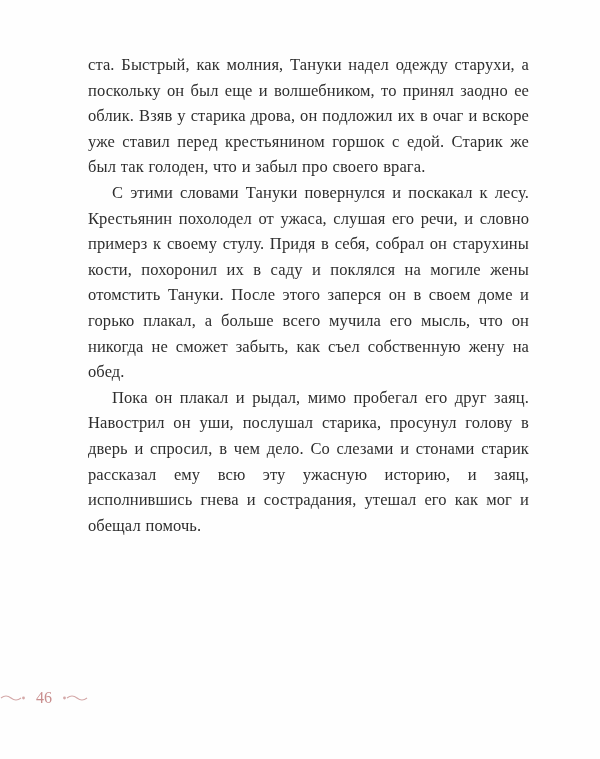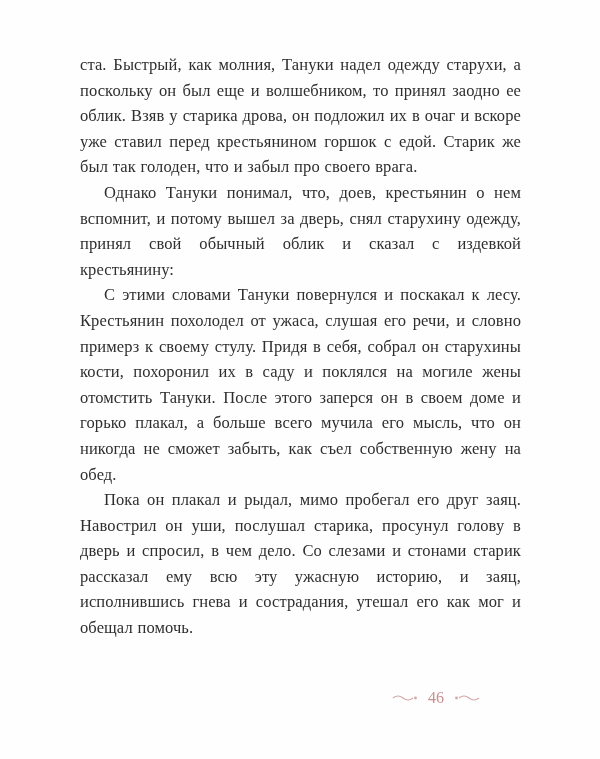--- a/index.html
+++ b/index.html
@@ -12,42 +12,42 @@
     width: 600px;
     height: 759px;
     background: #fefefe;
     box-sizing: border-box;
     font-family: "Liberation Serif", "DejaVu Serif", serif;
     color: #2e2e2e;
     overflow: hidden;
   }
   .text-block {
     position: absolute;
-    left: 80px;
+    left: 88px;
     top: 52px;
     width: 441px;
     font-size: 16.5px;
     line-height: 25.6px;
     text-align: justify;
     letter-spacing: 0.1px;
   }
   .text-block p {
     margin: 0;
     text-indent: 24px;
     word-spacing: 0.5px;
   }
   .text-block p.no-indent {
     text-indent: 0;
   }
   .page-footer {
     position: absolute;
     left: 0;
     width: 480px;
     top: 688px;
-    text-align: right;
+    text-align: left;
     white-space: nowrap;
   }
   .page-number {
     display: inline-block;
     vertical-align: middle;
     font-size: 16px;
     color: #c98f8f;
     padding: 0 6px;
   }
   .ornament {
@@ -62,21 +62,20 @@
     height: 10px;
   }
 </style>
 </head>
 <body>
 
 <div class="book-page">
 
   <div class="text-block">
     <p class="no-indent">ста. Быстрый, как молния, Тануки надел одежду старухи, а поскольку он был еще и волшебником, то принял заодно ее облик. Взяв у старика дрова, он подложил их в очаг и вскоре уже ставил перед крестьянином горшок с едой. Старик же был так голоден, что и забыл про своего врага.</p>
-    <p>Однако Тануки понимал, что, доев, крестьянин о нем вспомнит, и потому вышел за дверь, снял старухину одежду, принял свой обычный облик и сказал с издевкой крестьянину:</p>
     <p>С этими словами Тануки повернулся и поскакал к лесу. Крестьянин похолодел от ужаса, слушая его речи, и словно примерз к своему стулу. Придя в себя, собрал он старухины кости, похоронил их в саду и поклялся на могиле жены отомстить Тануки. После этого заперся он в своем доме и горько плакал, а больше всего мучила его мысль, что он никогда не сможет забыть, как съел собственную жену на обед.</p>
     <p>Пока он плакал и рыдал, мимо пробегал его друг заяц. Навострил он уши, послушал старика, просунул голову в дверь и спросил, в чем дело. Со слезами и стонами старик рассказал ему всю эту ужасную историю, и заяц, исполнившись гнева и сострадания, утешал его как мог и обещал помочь.</p>
   </div>
 
   <div class="page-footer">
     <span class="ornament">
       <svg viewBox="0 0 26 10" xmlns="http://www.w3.org/2000/svg">
         <path d="M1 5 Q 6 1, 11 5 T 21 5" fill="none" stroke="#d4a8a8" stroke-width="1.2"></path>
         <circle cx="23.5" cy="5" r="1.4" fill="#d4a8a8"></circle>
       </svg>

